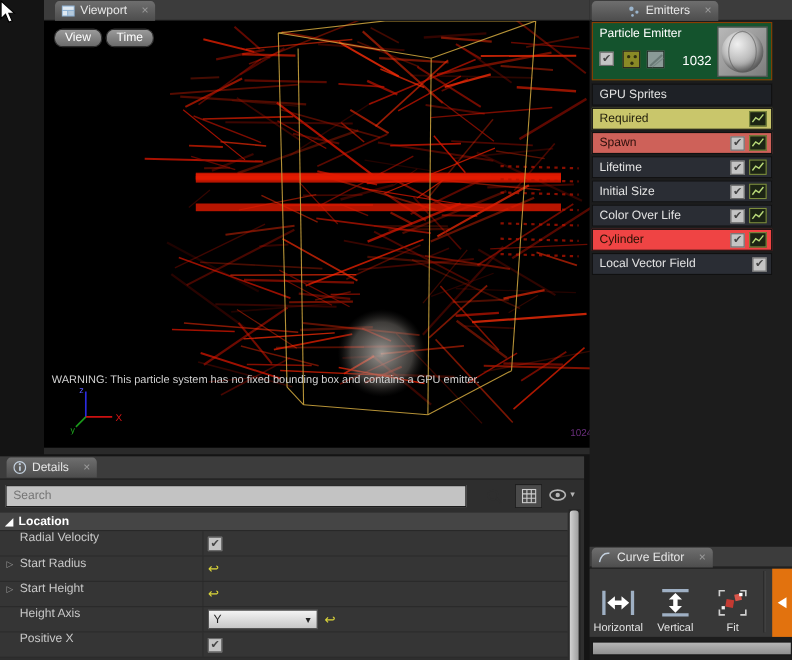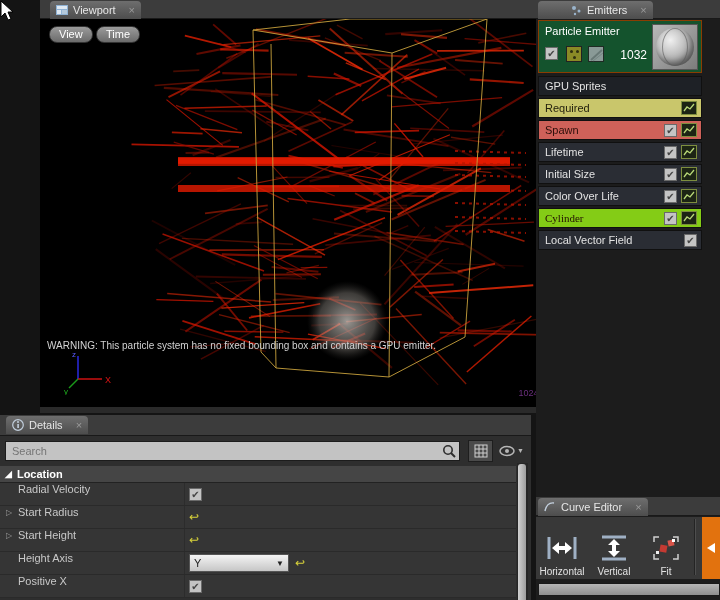--- a/index.html
+++ b/index.html
@@ -43,29 +43,29 @@
   #solo-icon i { position:absolute; width:3px; height:3px; background:#2e2e10; border-radius:50%; }
   #render-mode-icon { left:49px; background:#a8acb2; opacity:.8; }
   #module-list { position:absolute; left:2px; top:76px; width:164px; }
   .mod-row { position:relative; height:20px; margin-bottom:2px; display:flex; align-items:center;
     padding:0 4px 0 6px; font-size:11px; border:1px solid #101010; }
   .mod-row .lbl { flex:1; }
   .mod-normal { background:#2a2d34; color:#e2e2e2; }
   .mod-gpu { background:#1e2126; color:#e2e2e2; }
   .mod-required { background:#c9c66b; color:#211e0c; }
   .mod-spawn { background:#ce6159; color:#2c0f0b; }
-  .mod-cylinder { background:#84cc16; color:#241103;font-family:Liberation Serif, serif; }
+  .mod-cylinder { background:#ef4444; color:#241103; }
   .cb { display:inline-block; width:13px; height:13px; background:#c4c4c4; border:1px solid #6a6a6a;
     color:#454545; font-size:10px; line-height:12px; text-align:center; }
   .graphic { display:inline-block; width:16px; height:14px; background:#1c2414; border:1px solid #7e8e3e;
     margin-left:4px; }
   
   #details-panel { left:0; top:415px; width:531px; height:185px; background:#2e2e2e; }
   #details-panel .tabbar { height:21px; }
-  #search-input { position:absolute; left:5px; top:26px; width:455px; height:20px; background:#c3c3c3;
+  #search-input { position:absolute; left:5px; top:26px; width:419px; height:20px; background:#c3c3c3;
     border:1px solid #1c1c1c; font-size:11px; color:#333; padding:0 8px 0 6px; }
   #search-glass { position:absolute; left:442px; top:29px; }
   #filter-grid-btn { position:absolute; left:468px; top:25px; width:25px; height:22px;
     background:#4a4a4a; border:1px solid #1e1e1e; display:flex; align-items:center; justify-content:center; }
   #eye-btn { position:absolute; left:499px; top:28px; color:#b5b5b5; }
   #property-list { position:absolute; left:0; top:51px; width:516px; }
   .section-hdr { height:17px; background:#454545; color:#fff; font-size:11px; font-weight:bold;
     display:flex; align-items:center; gap:5px; padding-left:5px; border-bottom:1px solid #222; }
   .prop-row { height:23px; background:#353535; border-bottom:1px solid #2a2a2a; display:flex; align-items:flex-start; }
   .prop-row .plabel { width:184px; padding-left:18px; color:#c8c8c8; font-size:11px; display:flex; align-items:center; }

